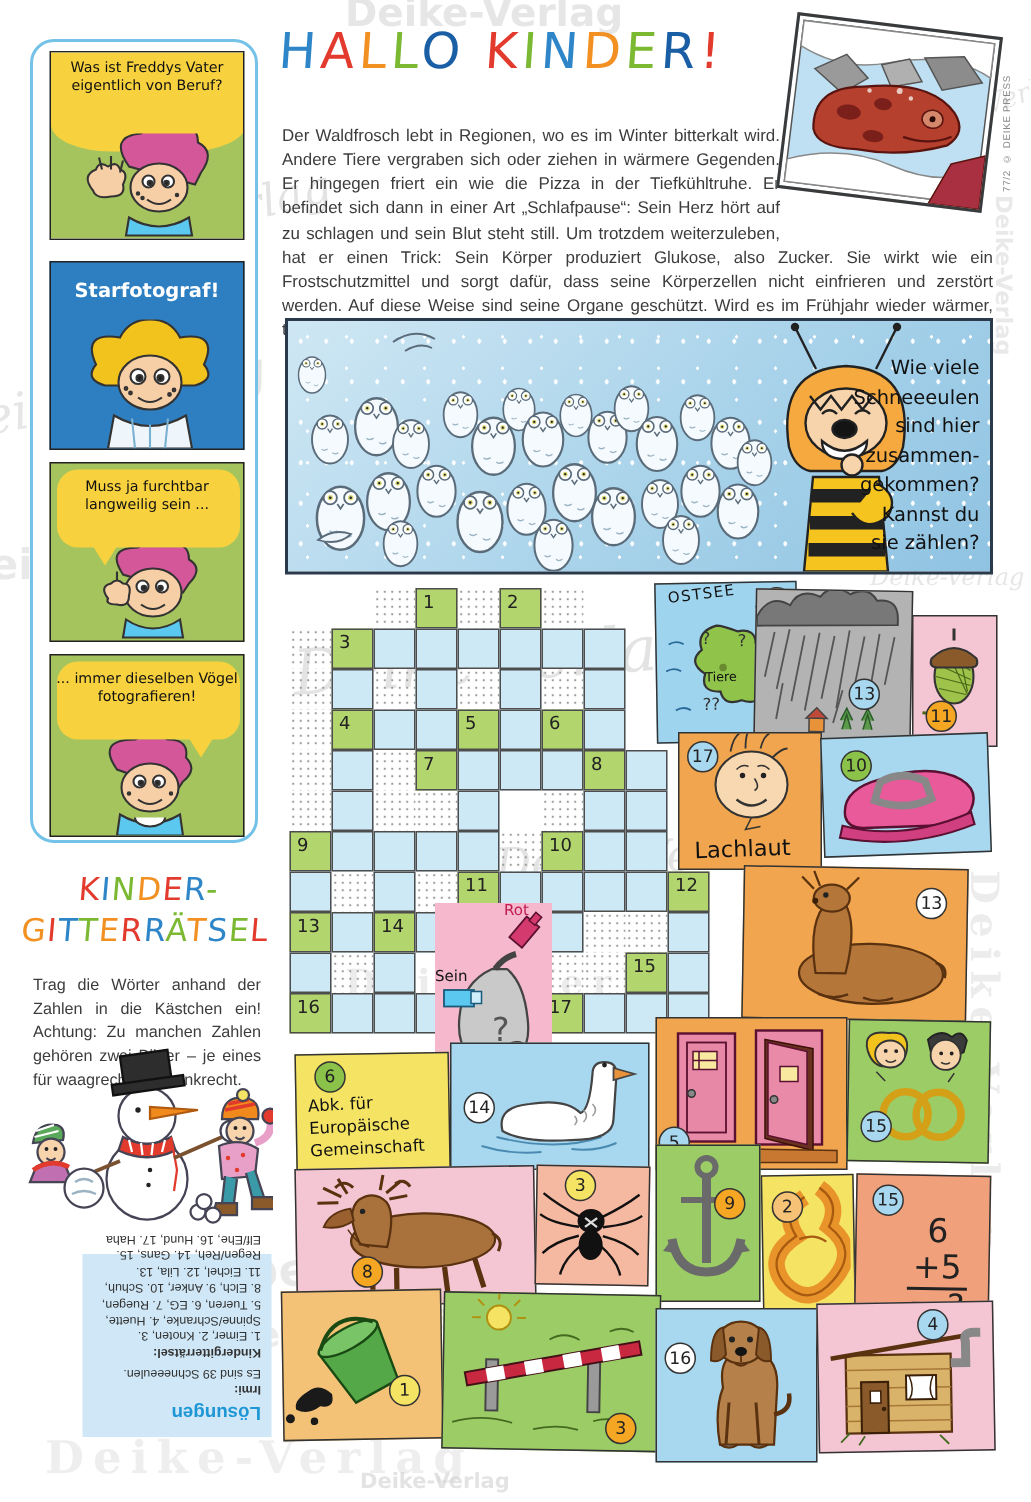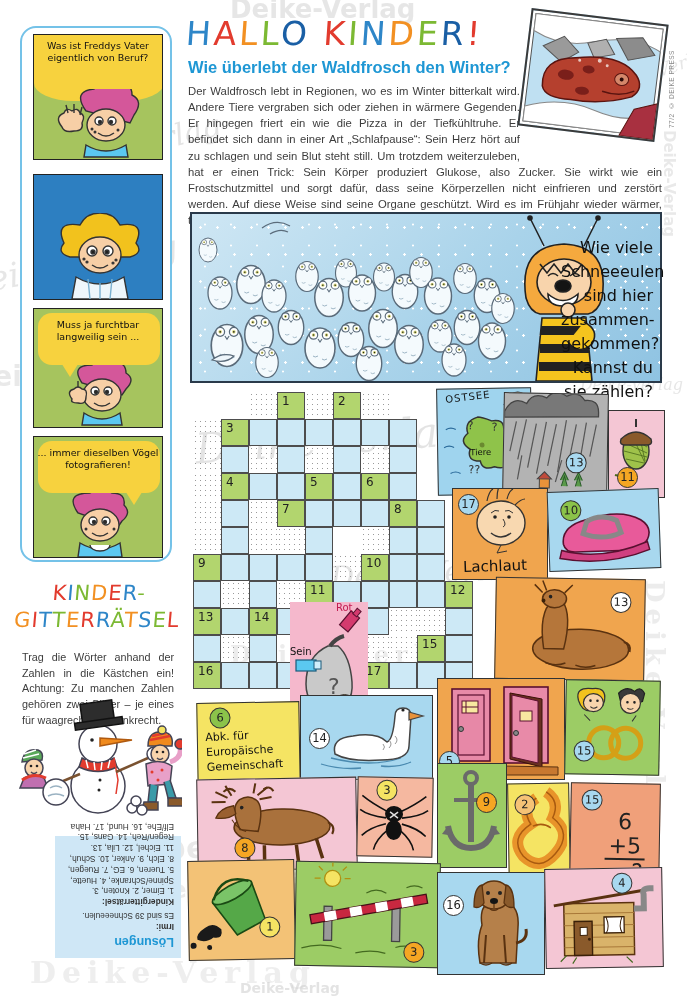--- a/index.html
+++ b/index.html
@@ -30,21 +30,21 @@
   
   .frog-stamp { left:524px; top:16px; width:138px; height:118px; transform:rotate(7deg); border:2px solid #3a3a3a; background:#bfe0f2; box-shadow:0 0 0 3px #fff inset; }
   .press-vert { left:668px; top:18px; height:110px; writing-mode:vertical-rl; transform:rotate(180deg); font-size:6.5px; color:#888; letter-spacing:.5px; }
 
   
   .owl-panel { left:190px; top:212px; width:472px; height:171px; border:2px solid #2a3a4a; background:
       radial-gradient(#ffffff 1.2px, transparent 1.4px),
       radial-gradient(#ffffff 1px, transparent 1.2px),
       linear-gradient(135deg,#cfe7f4 0%, #a9d3ea 55%, #8fc3e2 100%);
       background-size:26px 21px, 17px 27px, 100% 100%; }
-  .owl-question { position:absolute; right:7px; top:22px; width:92px; text-align:right; font-family:"DejaVu Sans", sans-serif; font-size:16px; line-height:1.5; color:#111; white-space:pre-line; }
+  .owl-question { position:absolute; right:7px; top:22px; width:92px; text-align:right; font-family:"DejaVu Sans", sans-serif; font-size:13px; line-height:1.5; color:#111; white-space:pre-line; }
 
   
   .riddle-title { left:14px; top:580px; width:168px; text-align:center; font-family:"DejaVu Sans", sans-serif; font-size:21px; letter-spacing:1px; transform:skewX(-5deg); line-height:1.3; }
   .riddle-instr { left:22px; top:650px; width:152px; font-size:10.8px; line-height:1.45; text-align:justify; color:#3c3c3c; }
 
   
   .solutions { left:55px; top:836px; width:126px; height:122px; background:#cfe7f6; transform:rotate(180deg); padding:8px 7px; font-size:8.3px; line-height:1.3; color:#333; }
   .solutions h3 { font-size:12.5px; color:#1e97d4; margin-bottom:2px; }
   .solutions b { font-weight:bold; }
 
@@ -101,20 +101,21 @@
             <circle cx="61" cy="43" r=".8" fill="#b06030"></circle>
             <circle cx="84" cy="41" r=".8" fill="#b06030"></circle>
           <path d="M28,38 q-8,-10 2,-14 q2,-6 8,-2 q6,-4 8,2 q6,2 2,10 q2,8 -8,8 q-10,2 -12,-4 z" fill="#f7cfa6"></path>
           <path d="M34,24 l-2,-8 M40,24 l0,-9 M46,26 l2,-8" fill="none"></path>
           <path d="M52,56 q20,12 40,0 l2,12 l-44,0 z" fill="#5bc8f0"></path>
         </g>
       </svg>
     </div>
 
     <div class="panel" style="top:146px;height:126px;background:#2d7fc1">
+      <div class="speech" style="color:#fff;font-weight:bold;font-size:13px;padding-top:12px">Starfotograf!</div>
       <svg width="130" height="86" style="position:absolute;left:0;bottom:0">
         <g stroke="#333" stroke-width="1.4">
           <path d="M30,30 q-10,-22 16,-18 q6,-12 20,-12 q14,0 20,12 q26,-4 16,18 q8,10 -6,14 l-60,0 q-14,-4 -6,-14z" fill="#f2c21d"></path>
           <ellipse cx="66" cy="42" rx="21" ry="18" fill="#f7cfa6"></ellipse>
           <circle cx="58" cy="38" r="5" fill="#fff"></circle>
             <circle cx="74" cy="38" r="5" fill="#fff"></circle>
           <circle cx="59" cy="39" r="2" fill="#222"></circle>
             <circle cx="73" cy="39" r="2" fill="#222"></circle>
           <path d="M58,52 q8,6 16,0" fill="none"></path>
           <circle cx="50" cy="46" r=".9" fill="#c86050"></circle>
@@ -164,21 +165,20 @@
             <circle cx="80" cy="36" r=".8" fill="#b06030"></circle>
           <path d="M46,50 q20,12 40,0 l2,14 l-44,0 z" fill="#5bc8f0"></path>
           <path d="M56,52 a10,6 0 0 0 20,0" fill="#fff"></path>
         </g>
       </svg>
     </div>
   </aside>
 
   <h1 class="abs headline" id="headline"><span style="color: rgb(46, 134, 200);">H</span><span style="color: rgb(226, 59, 46);">A</span><span style="color: rgb(242, 144, 34);">L</span><span style="color: rgb(124, 185, 51);">L</span><span style="color: rgb(26, 95, 165);">O</span><span style="color: rgb(0, 0, 0);"> </span><span style="color: rgb(226, 59, 46);">K</span><span style="color: rgb(124, 185, 51);">I</span><span style="color: rgb(46, 134, 200);">N</span><span style="color: rgb(242, 144, 34);">D</span><span style="color: rgb(124, 185, 51);">E</span><span style="color: rgb(26, 95, 165);">R</span><span style="color: rgb(226, 59, 46);">!</span></h1>
 
-  <h2 class="abs article-title">Wie überlebt der Waldfrosch den Winter?</h2>
   <div class="abs article-body">
     <span class="cut"></span>
     <p style="display:inline">Der Waldfrosch lebt in Regionen, wo es im Winter bitterkalt wird. Andere Tiere vergraben sich oder ziehen in wärmere Gegenden. Er hingegen friert ein wie die Pizza in der Tiefkühltruhe. Er befindet sich dann in einer Art „Schlafpause“: Sein Herz hört auf zu schlagen und sein Blut steht still. Um trotzdem weiterzuleben, hat er einen Trick: Sein Körper produziert Glukose, also Zucker. Sie wirkt wie ein Frostschutzmittel und sorgt dafür, dass seine Körperzellen nicht einfrieren und zerstört werden. Auf diese Weise sind seine Organe geschützt. Wird es im Frühjahr wieder wärmer, taut der Waldfrosch langsam auf.</p>
     <div class="credit">Wagemann/DEIKE</div>
   </div>
 
   <div class="abs frog-stamp">
     <svg width="134" height="114" viewBox="0 0 134 114">
       <rect x="3" y="3" width="128" height="108" fill="#bfe0f2" stroke="#555"></rect>
       <path d="M3,20 q30,14 60,4 q40,-12 68,2 l0,-23 l-128,0 z" fill="#fff" stroke="#888" stroke-width="1"></path>

